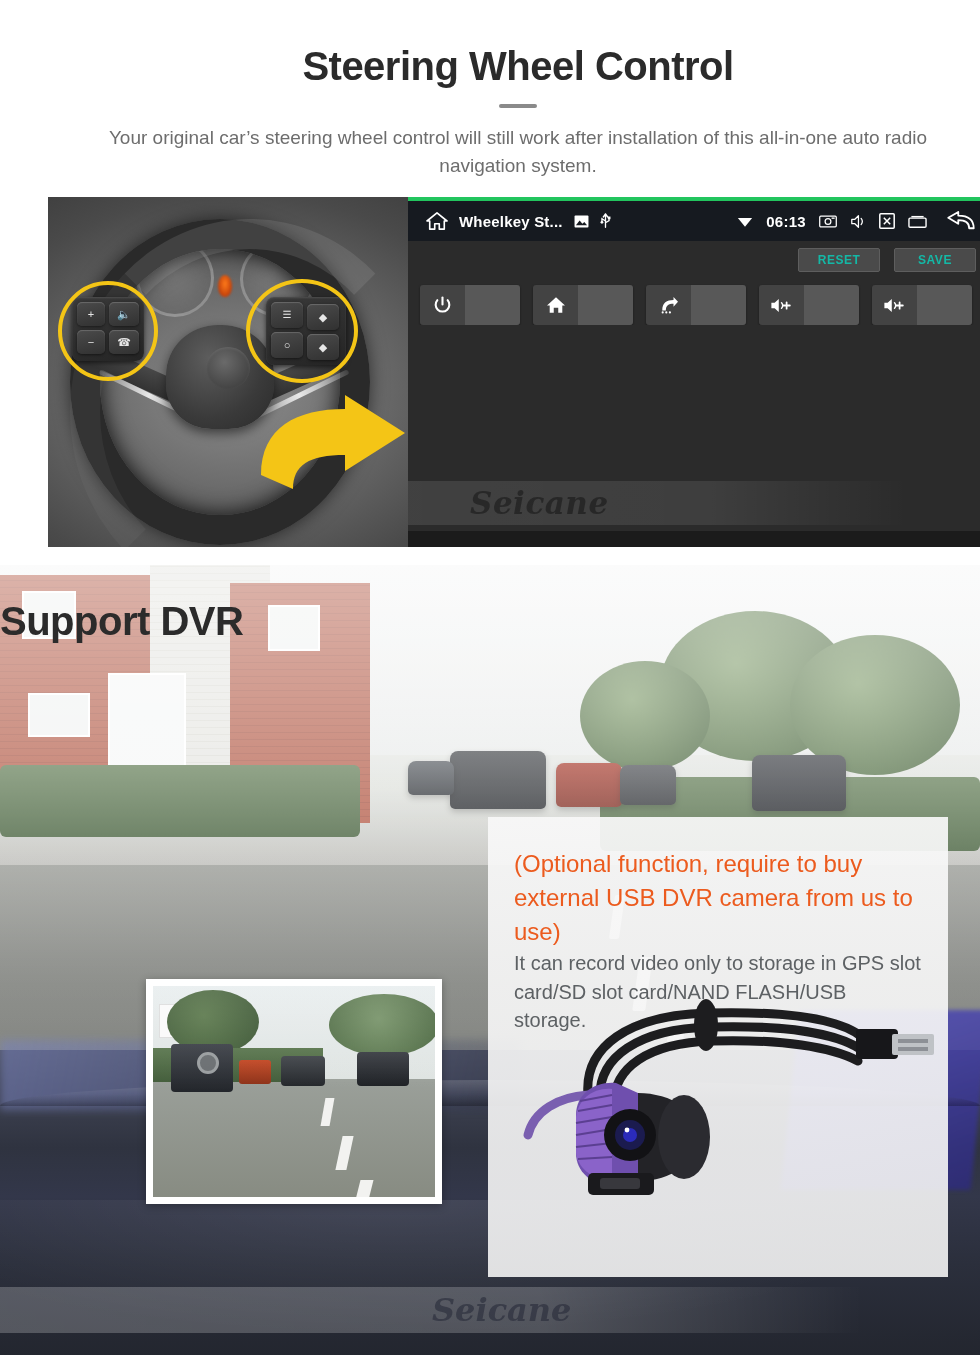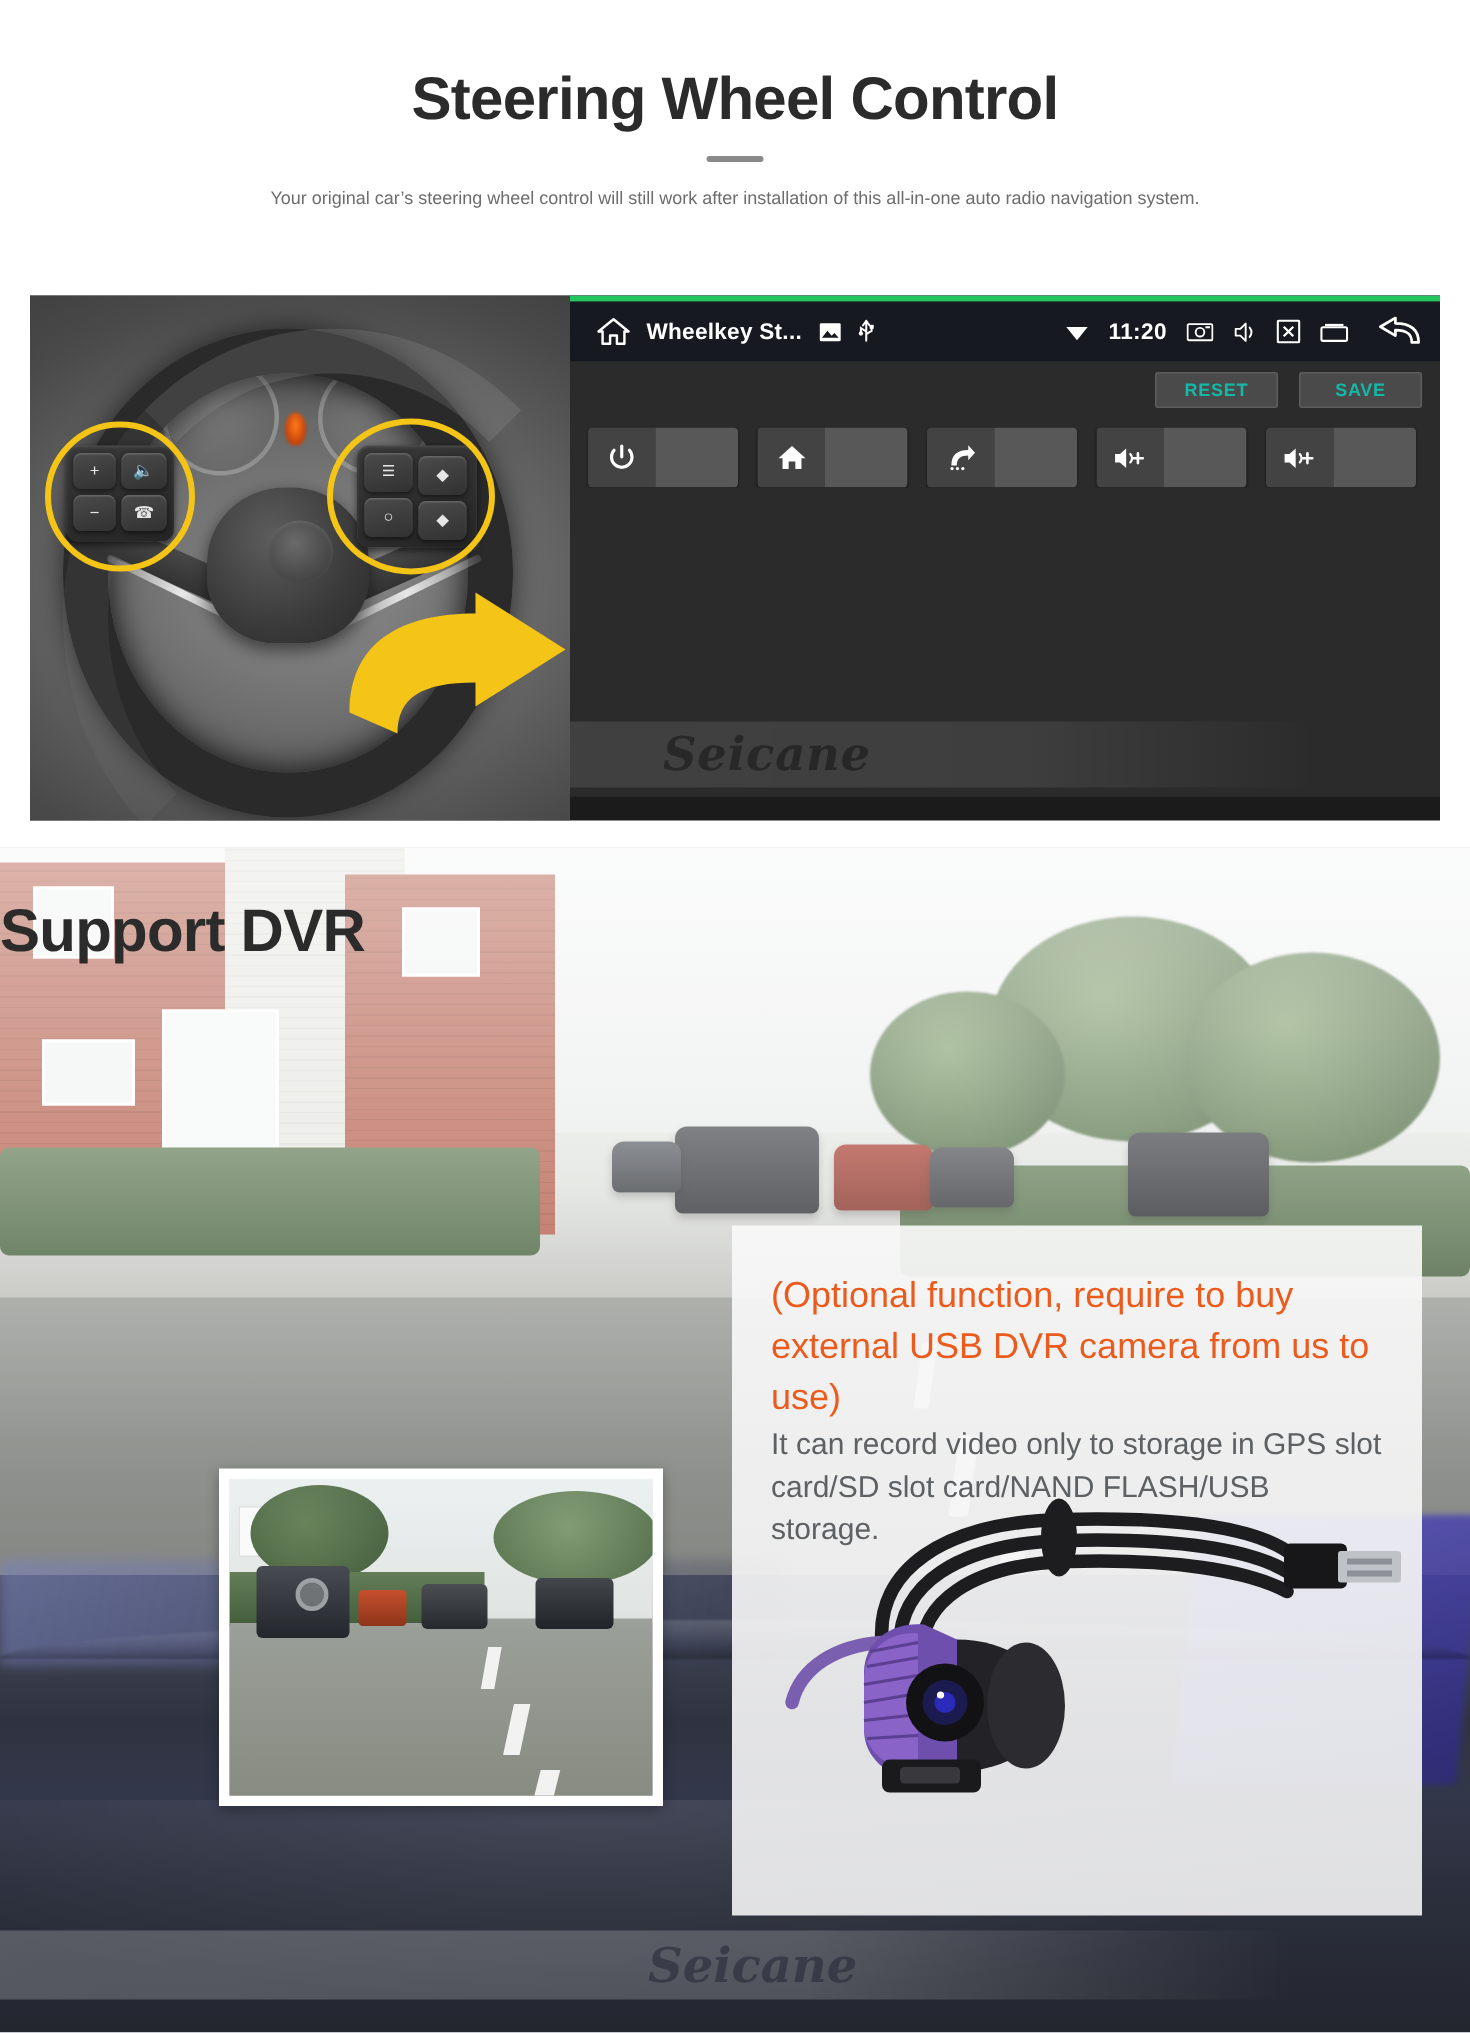--- a/index.html
+++ b/index.html
@@ -3,42 +3,42 @@
 <meta charset="utf-8">
 <style>
   * { margin:0; padding:0; box-sizing:border-box; }
   html,body { width:980px; height:1355px; overflow:hidden; }
   body {
     font-family:"Liberation Sans", sans-serif;
     background:#ffffff;
     color:#333;
     -webkit-font-smoothing:antialiased;
   }
-  .page { position:relative; width:980px; height:1355px; }
+  .page { position:relative; width:980px; height:1355px;padding-left:28px; }
 
   
   .swc-section { position:relative; width:980px; height:565px; background:#fff; }
 
   .swc-title {
     text-align:center;
     font-size:40px;
     font-weight:bold;
     color:#2b2b2b;
     letter-spacing:-0.5px;
     padding-top:44px;
     line-height:1.1;
   }
   .title-rule {
     width:38px; height:4px; background:#8a8a8a;
     margin:16px auto 0;
     border-radius:2px;
   }
   .swc-sub {
     text-align:center;
-    font-size:12px;
+    font-size:19px;
     color:#6d6d6d;
     line-height:1.45;
     margin:16px auto 0;
     width:880px;
     font-weight:400;
   }
 
   
   .swc-band {
     position:absolute;
@@ -446,21 +446,21 @@
           </div>
 
           <div class="sb-spacer"></div>
 
           <div class="sb-right">
             <span class="ic">
               <svg width="16" height="13" viewBox="0 0 18 14">
                   <path d="M1 3 L9 13 L17 3 Z" fill="#fff"></path>
                 </svg>
             </span>
-            <span class="sb-time">11:20</span>
+            <span class="sb-time">06:13</span>
             <span class="ic">
               <svg width="18" height="14" viewBox="0 0 20 15">
                   <rect x="0.8" y="2" width="18.4" height="12" rx="1.2" fill="none" stroke="#fff" stroke-width="1.4"></rect>
                   <circle cx="10" cy="8" r="3.2" fill="none" stroke="#fff" stroke-width="1.4"></circle>
                   <rect x="14" y="3.6" width="3.4" height="1.5" fill="#fff"></rect>
                 </svg>
             </span>
             <span class="ic">
               <svg width="16" height="15" viewBox="0 0 18 16">
                   <path d="M2 5.5 L5.5 5.5 L9.5 1.5 L9.5 14.5 L5.5 10.5 L2 10.5 Z" fill="none" stroke="#fff" stroke-width="1.4" stroke-linejoin="round"></path>

